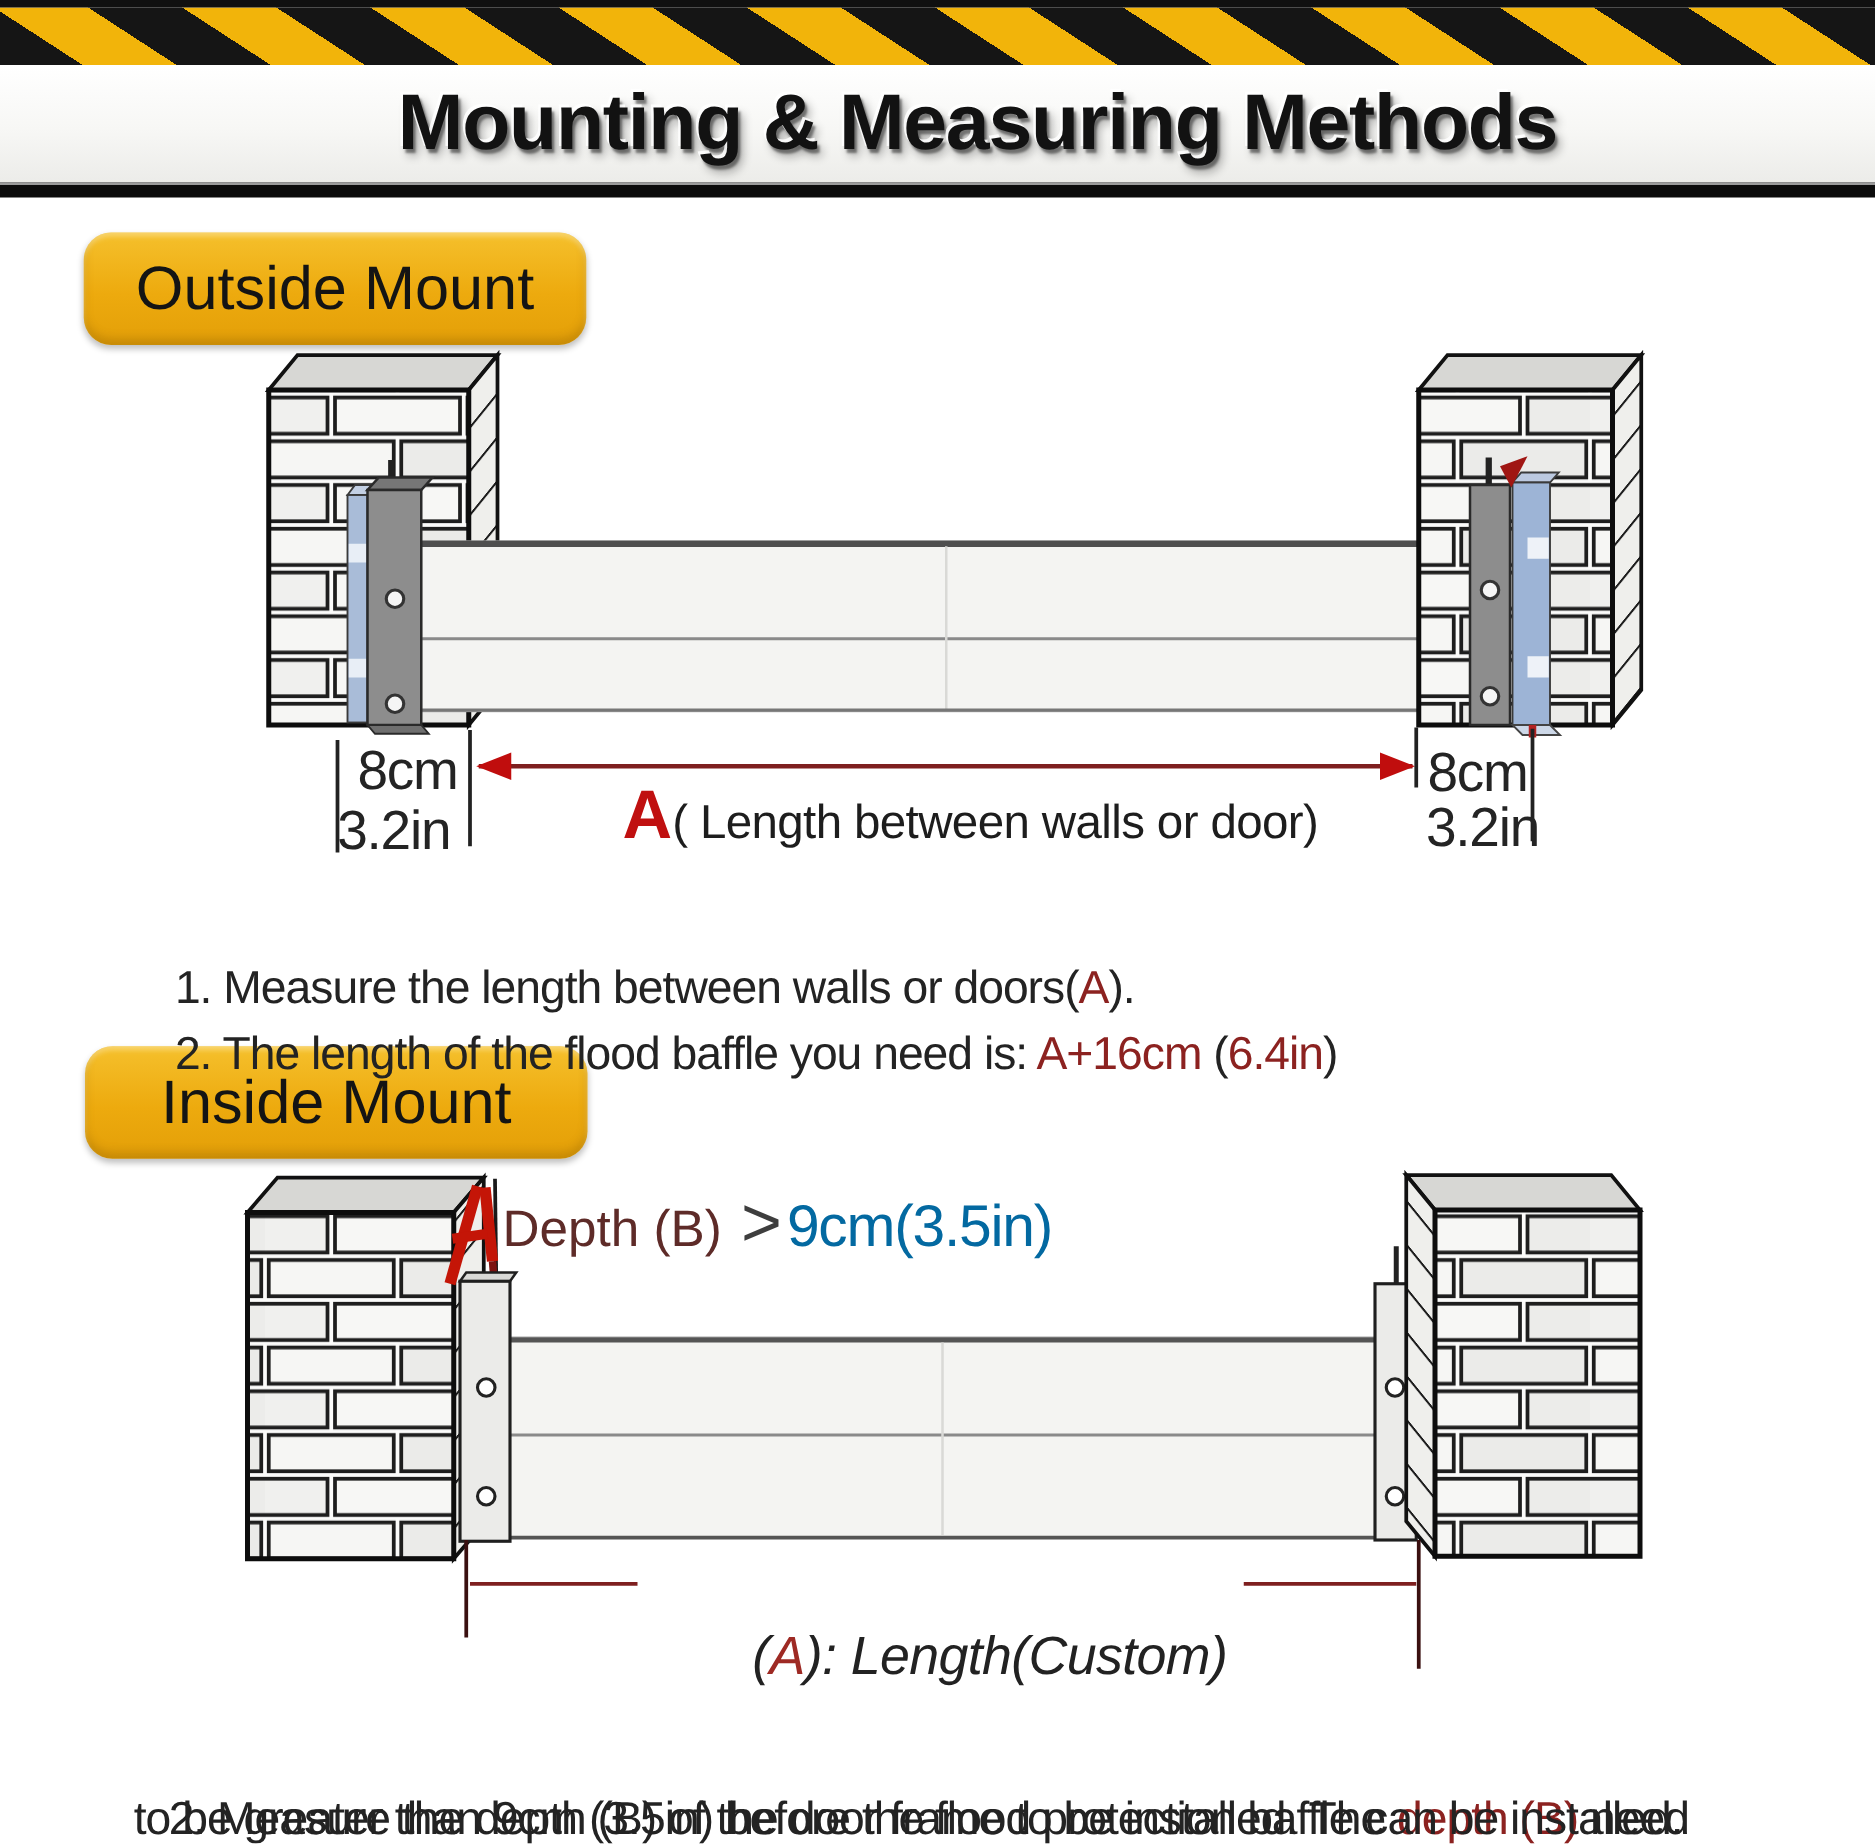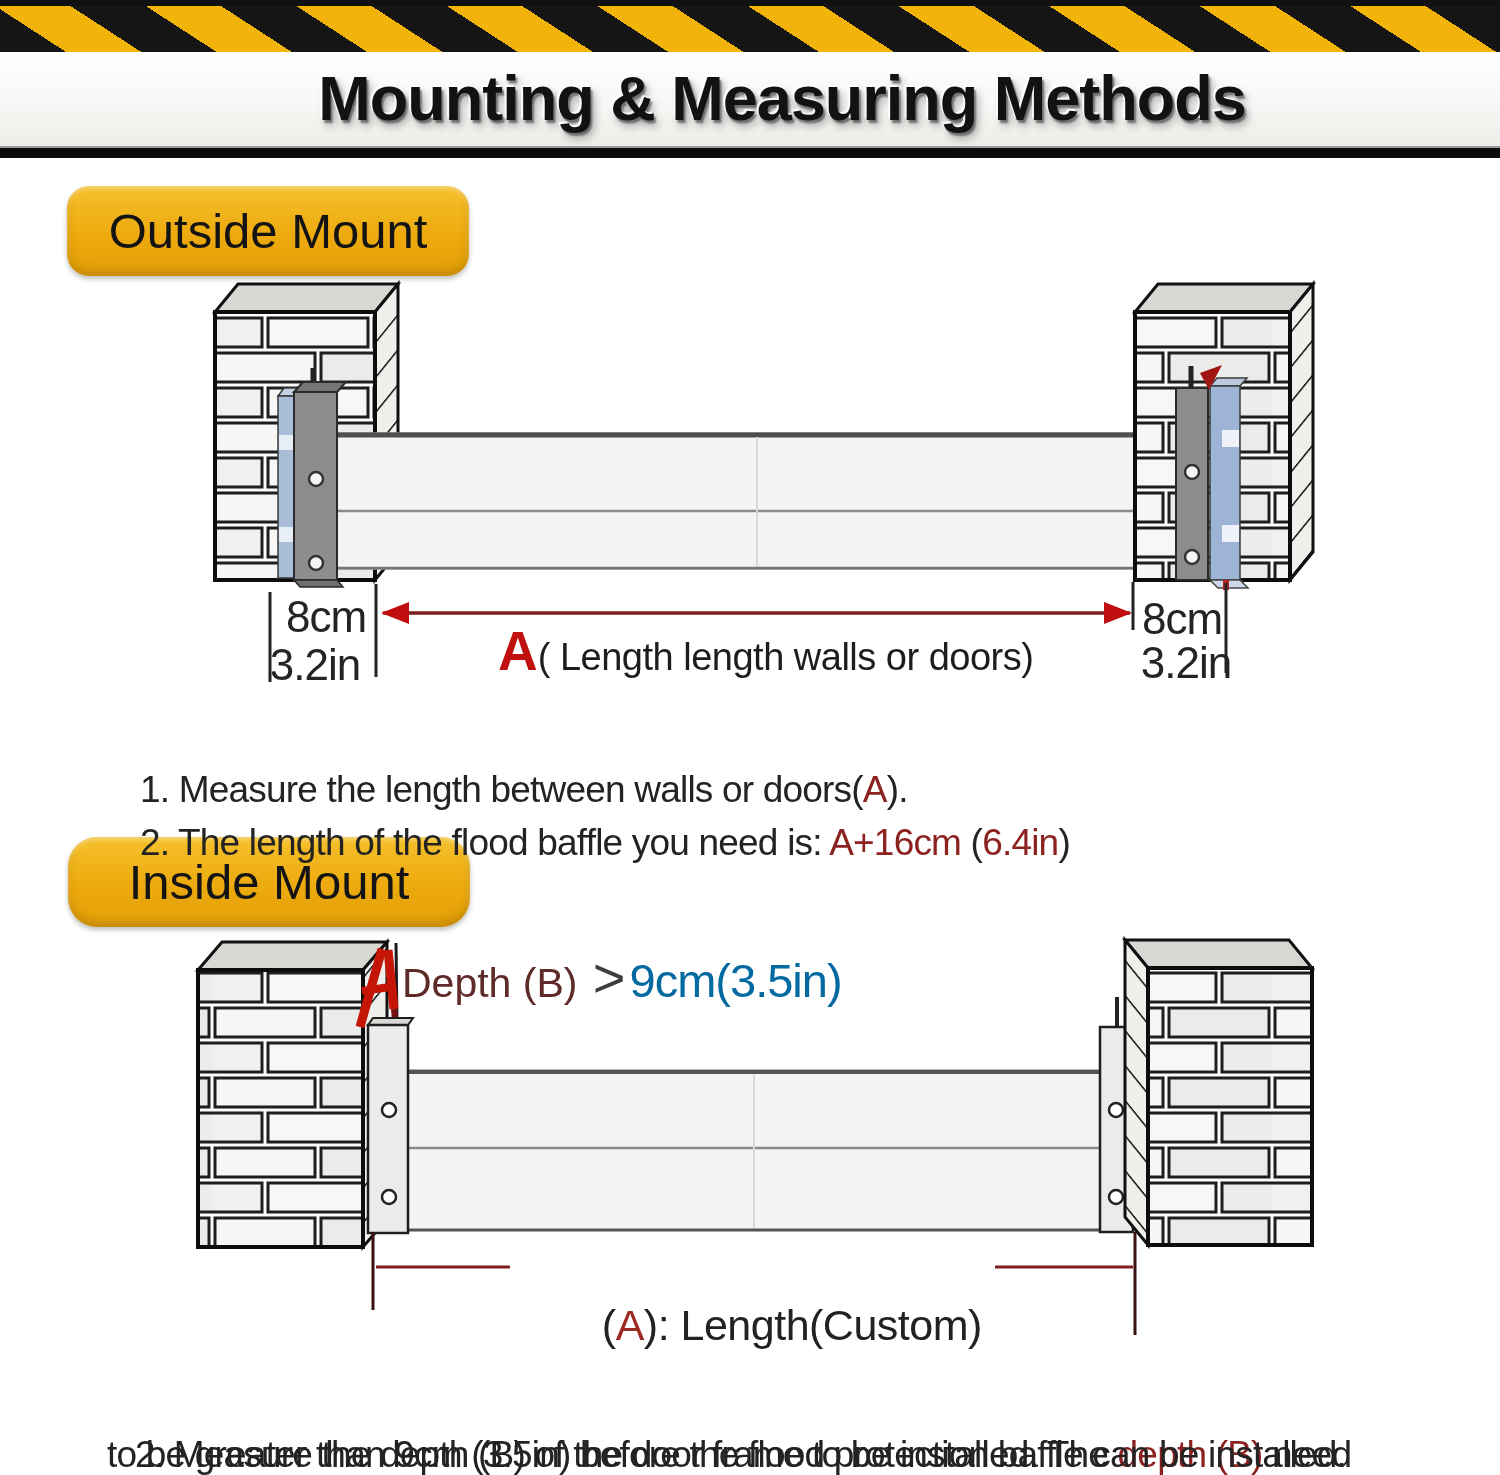--- a/index.html
+++ b/index.html
@@ -31,21 +31,21 @@
   }
   
   .badge{
     position:absolute;width:402px;height:90px;border-radius:22px;
     background:linear-gradient(180deg,#f5c02c 0%,#edaa0e 55%,#e39f08 100%);
     box-shadow:0 3px 5px rgba(0,0,0,.25), inset 0 -5px 8px rgba(130,85,0,.30), inset 0 3px 4px rgba(255,235,170,.55);
     display:flex;align-items:center;justify-content:center;
     font-size:49px;color:#141414;letter-spacing:0;margin-left:41px;
   }
   .badge-outside{left:26px;top:186px;}
-  .badge-inside{left:27px;top:837px;border-radius:29px;}
+  .badge-inside{left:27px;top:837px;}
   
   .dsvg{position:absolute;left:0;width:1500px;height:420px;}
   #d1{top:280px;} #d2{top:935px;}
   
   .meas{position:absolute;font-size:44px;color:#242424;letter-spacing:-1px;text-align:center;}
   .alabel{position:absolute;display:flex;align-items:baseline;white-space:pre;}
   .alabel .big-a{font-size:55px;font-weight:700;color:#c01010;line-height:1;}
   .alabel .rest{font-size:38px;color:#1d1d1d;letter-spacing:-0.5px;}
   .depth-label{position:absolute;display:flex;align-items:baseline;white-space:pre;}
   .depth-label .dname{font-size:41px;color:#5e2b28;letter-spacing:0;}
@@ -157,21 +157,21 @@
       <path d="M1226,300 V310" stroke="#b22222" stroke-width="6"></path>
       <path d="M1226,303 V393" stroke="#222" stroke-width="3"></path>
     </g>
   </svg>
 
   <div class="meas" style="left:276px;top:592px;width:100px;">8cm</div>
   <div class="meas" style="left:252px;top:640px;width:126px;">3.2in</div>
   <div class="meas" style="left:1134px;top:594px;width:96px;">8cm</div>
   <div class="meas" style="left:1136px;top:638px;width:100px;">3.2in</div>
   <div class="alabel" style="left:498px;top:624px;">
-    <span class="big-a">A</span><span class="rest">( Length length walls or doors)</span>
+    <span class="big-a">A</span><span class="rest">( Length between walls or door)</span>
   </div>
 
   <div class="step" style="left:102px;top:727px;">
     <span>1. Measure the length between walls or doors(</span><span class="red">A</span><span>).</span>
   </div>
   <div class="step" style="left:102px;top:780px;">
     <span>2. The length of the flood baffle you need is: </span><span class="red">A+16cm</span><span> (</span><span class="red">6.4in</span><span>)</span>
   </div>
 
   <svg id="d2" class="dsvg" viewBox="0 0 1500 420">
@@ -222,21 +222,21 @@
       <path d="M373,297 V375" stroke="#3a1010" stroke-width="3"></path>
       <path d="M376,332 H510" stroke="#7e1f1f" stroke-width="3"></path>
       <path d="M995,332 H1133" stroke="#7e1f1f" stroke-width="3"></path>
       <path d="M1135,297 V400" stroke="#3a1010" stroke-width="3"></path>
     </g>
   </svg>
 
   <div class="depth-label" style="left:402px;top:950px;">
     <span class="dname">Depth (B) </span><span class="dgt">&gt;</span><span class="dval">9cm(3.5in)</span>
   </div>
-  <div class="len-label" style="left:556px;top:1252px;">
+  <div class="len-label" style="left:556px;top:1252px;font-style:italic;">
     <span>(</span><span class="red-a">A</span><span>): Length(Custom)</span>
   </div>
 
   <div class="step" style="left:97px;top:1392px;">
     <span>2. Measure the depth (B) of the door frame to be installed. The </span><span class="red">depth (B)</span><span> need</span>
   </div>
   <div class="step" style="left:60px;top:1434px;margin-left:47px;">to be greater than 9cm (3.5in) before the flood protection baffle can be installed.</div>
 
 </div>
 

